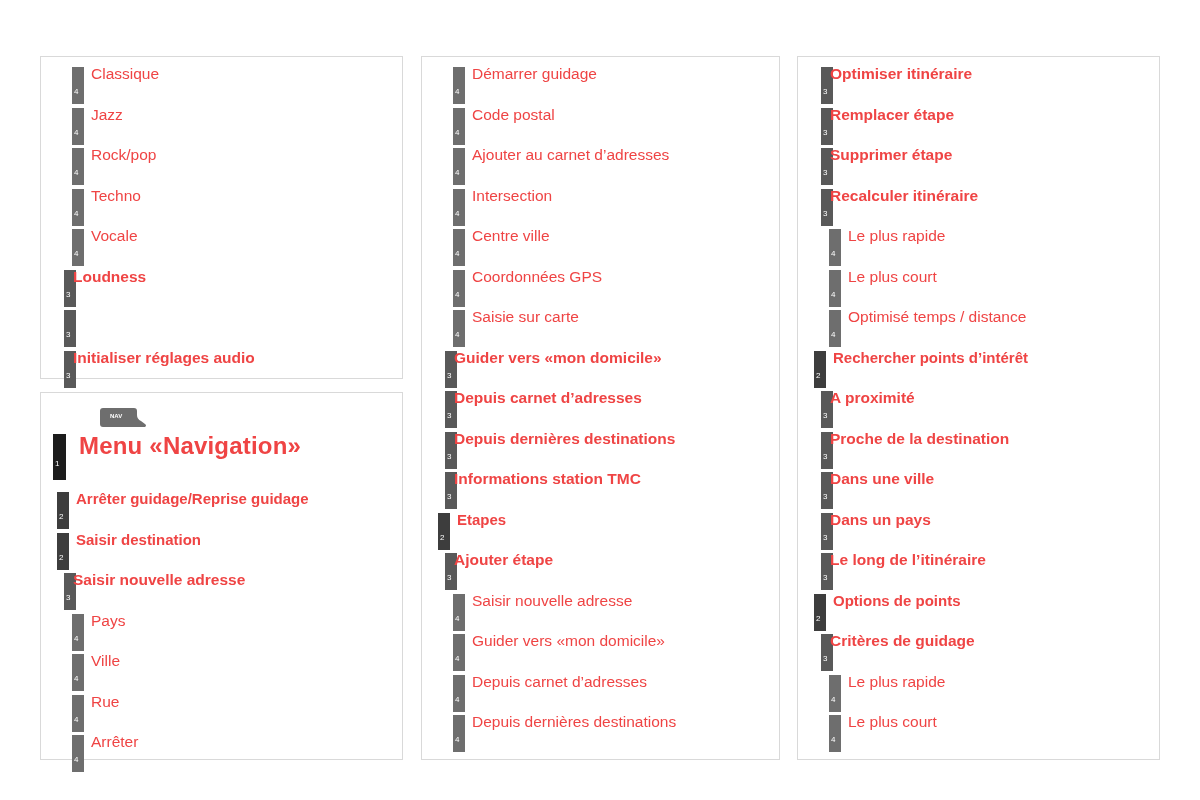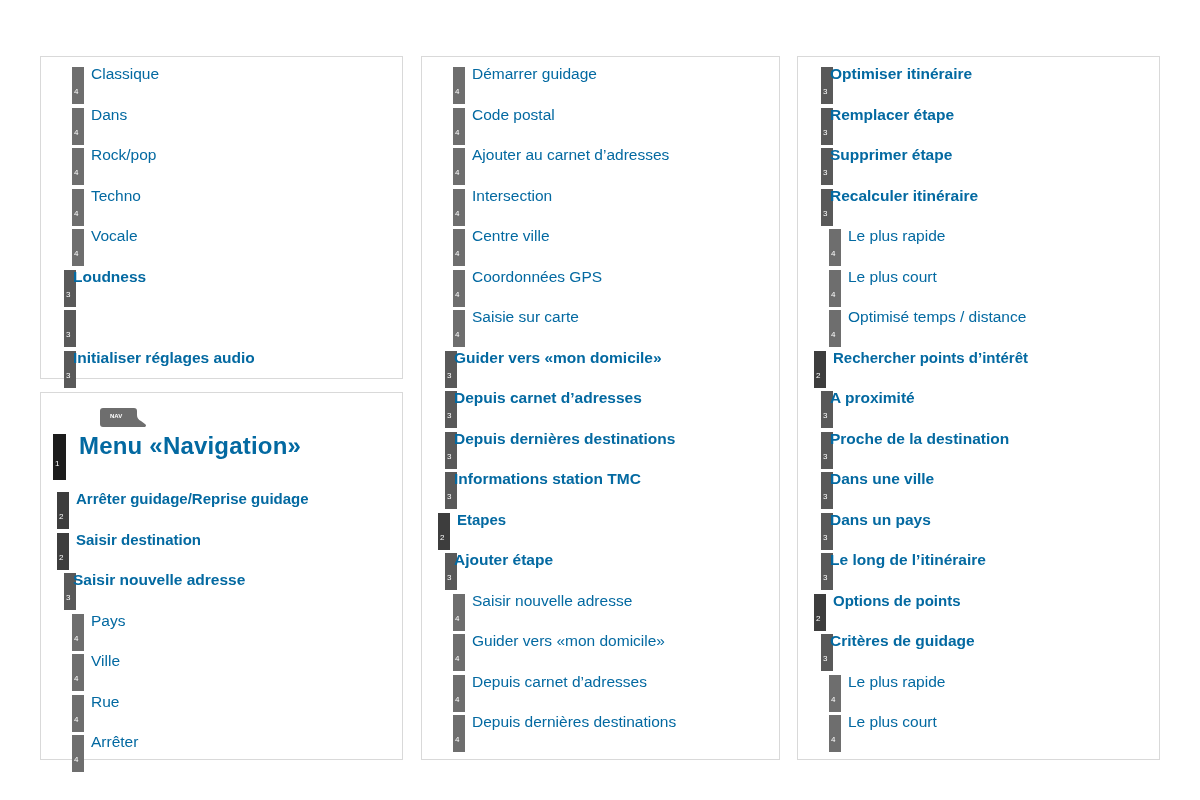--- a/index.html
+++ b/index.html
@@ -57,21 +57,21 @@
     text-align: left;
     box-sizing: border-box;
     padding-left: 2px;
   }
   .row .label {
     position: absolute;
     top: 0;
     white-space: nowrap;
     font-size: 15px;
     line-height: 20px;
-    color: #0369a1;
+    color: #ef4444;
   }
 
   
   .lvl1 .bar   { left: 12px; width: 13px; height: 46px; background: #1c1c1c; padding-top: 26px; }
   .lvl1 .label { left: 38px; font-size: 24px; font-weight: bold; line-height: 30px; letter-spacing: 0.2px; }
   .lvl1         { height: 54px; }
 
   
   .lvl2 .bar   { left: 16px; width: 12px; height: 37px; background: #3d3d3d; padding-top: 21px; }
   .lvl2 .label { left: 35px; font-weight: bold; font-size: 15px; }
@@ -115,21 +115,21 @@
 <div id="page">
 
   <div class="panel panel-col1-top">
     <ul class="rows inner">
         <li class="row lvl4">
           <span class="bar">4</span>
           <span class="label">Classique</span>
         </li>
         <li class="row lvl4">
           <span class="bar">4</span>
-          <span class="label">Dans</span>
+          <span class="label">Jazz</span>
         </li>
         <li class="row lvl4">
           <span class="bar">4</span>
           <span class="label">Rock/pop</span>
         </li>
         <li class="row lvl4">
           <span class="bar">4</span>
           <span class="label">Techno</span>
         </li>
         <li class="row lvl4">

